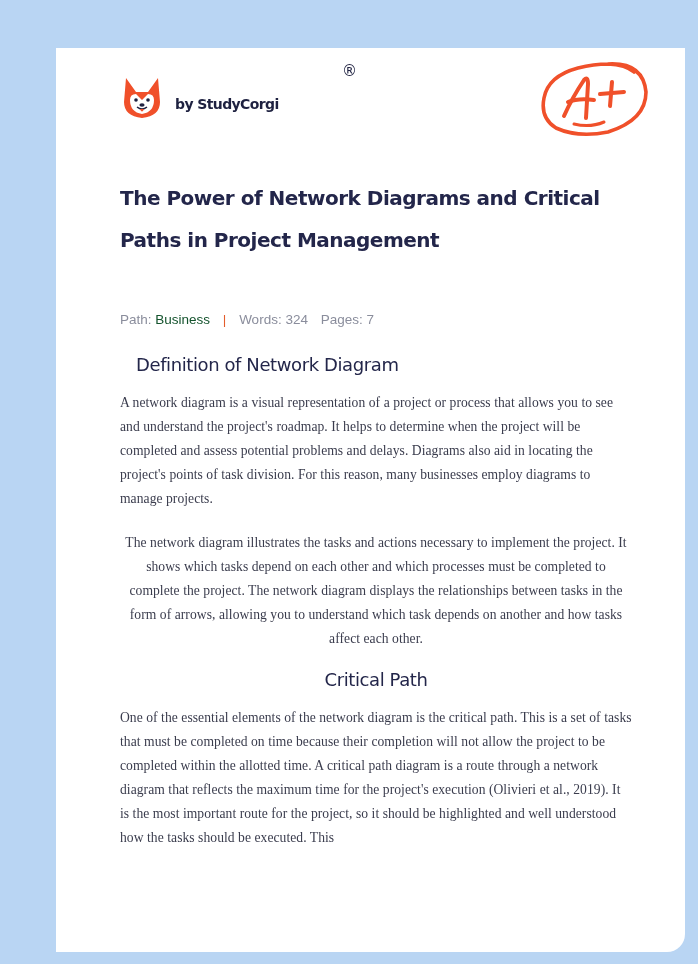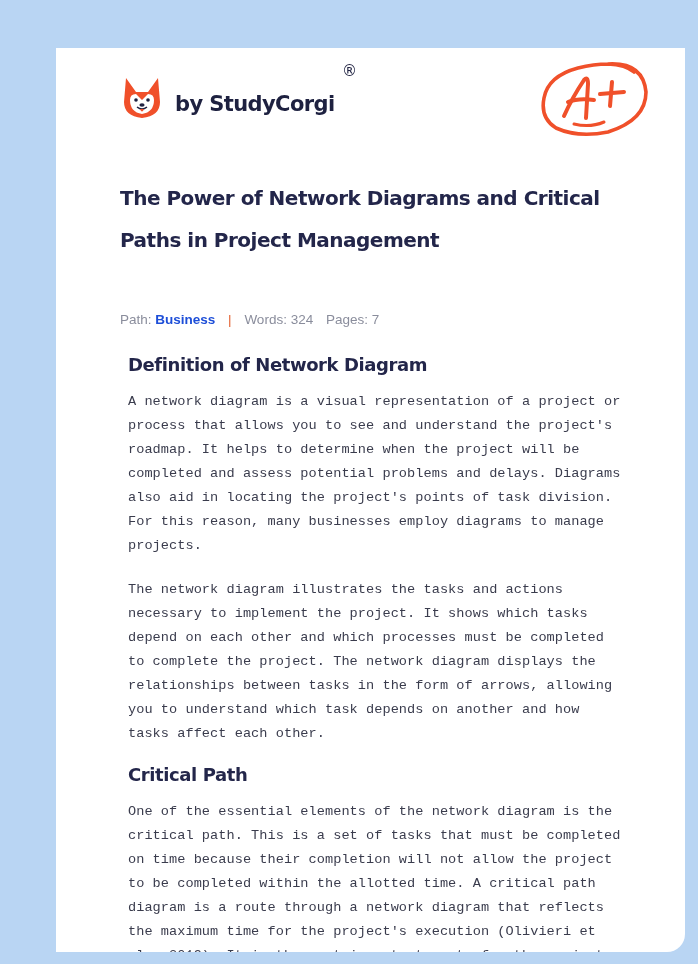--- a/index.html
+++ b/index.html
@@ -17,57 +17,57 @@
     overflow: hidden;
   }
   .logo {
     position: absolute; left: 66px; top: 28px;
     display: flex; align-items: center;
   }
   .logo-mark { width: 40px; height: 44px; }
   .logo-text {
     margin-left: 13px; margin-top: 12px;
     font-family: "DejaVu Sans", sans-serif;
-    font-weight: bold; font-size: 21px; color: #1e2140;
+    font-weight: bold; font-size: 14px; color: #1e2140;
     letter-spacing: -0.6px;
   }
   .logo-reg {
     position: absolute; left: 286px; top: 14px;
     font-family: "DejaVu Sans", sans-serif;
     font-size: 15px; color: #1e2140;
   }
   .grade-badge { position: absolute; left: 482px; top: 10px; width: 112px; height: 80px; }
   .title {
     position: absolute; left: 64px; top: 130px; width: 500px;
     font-family: "DejaVu Sans", sans-serif;
     font-weight: bold; font-size: 20px; line-height: 41.5px;
     color: #23264a; letter-spacing: -0.5px; margin: 0;
   }
   .meta {
     position: absolute; left: 64px; top: 264px;
     font-size: 13.5px; color: #8a8d9c;
   }
-  .meta .topic-value { color: #1d4ed8; font-weight: bold; }
+  .meta .topic-value { color: #14532d; font-weight: normal; }
   .meta .sep { color: #e35d2c; margin: 0 9px; }
   .meta .pages { margin-left: 9px; }
   .content { position: absolute; left: 64px; top: 306px; width: 512px; }
   h2 {
     font-family: "DejaVu Sans", sans-serif;
-    font-weight: bold; font-size: 18px; color: #23264a;
-    margin: 8px; letter-spacing: -0.4px;
+    font-weight: normal; font-size: 18px; color: #23264a;
+    margin: 16px; letter-spacing: -0.4px;
   }
   p {
-    font-family: Liberation Mono, monospace;
+    font-family: Liberation Serif, serif;
     font-size: 13.6px; line-height: 24px; color: #3a3c4d;
-    margin: 8px; letter-spacing: 0.05px;
+    margin: 0; letter-spacing: 0.05px;
   }
   .h-def { margin-top: 0; }
   .p1 { margin-top: 15px; }
-  .p2 { margin-top: 20px; }
-  .h-crit { margin-top: 18px; }
+  .p2 { margin-top: 20px; text-align: center; }
+  .h-crit { margin-top: 18px; text-align: center; }
   .p3 { margin-top: 15px; }
 </style>
 </head>
 <body>
 
 <div class="card">
 
   <div class="logo">
     <svg class="logo-mark" viewBox="0 0 40 44">
       <path d="M4 2 L14 16 L26 16 L36 2 L38 26 Q38 40 20 42 Q2 40 2 26 Z" fill="#f0502a"></path>

